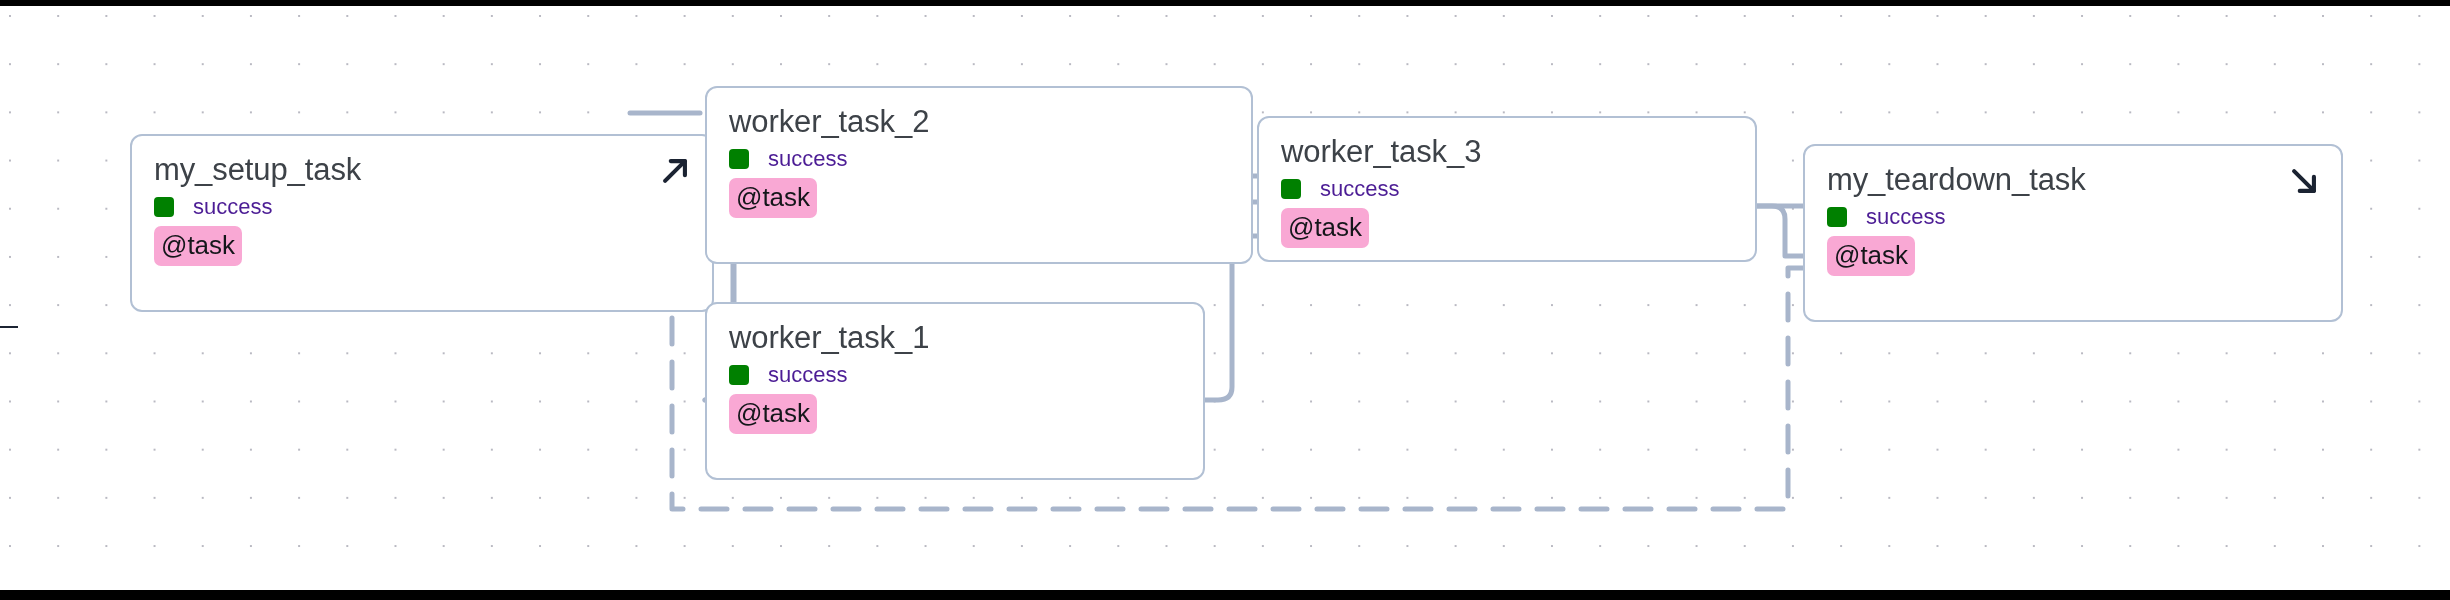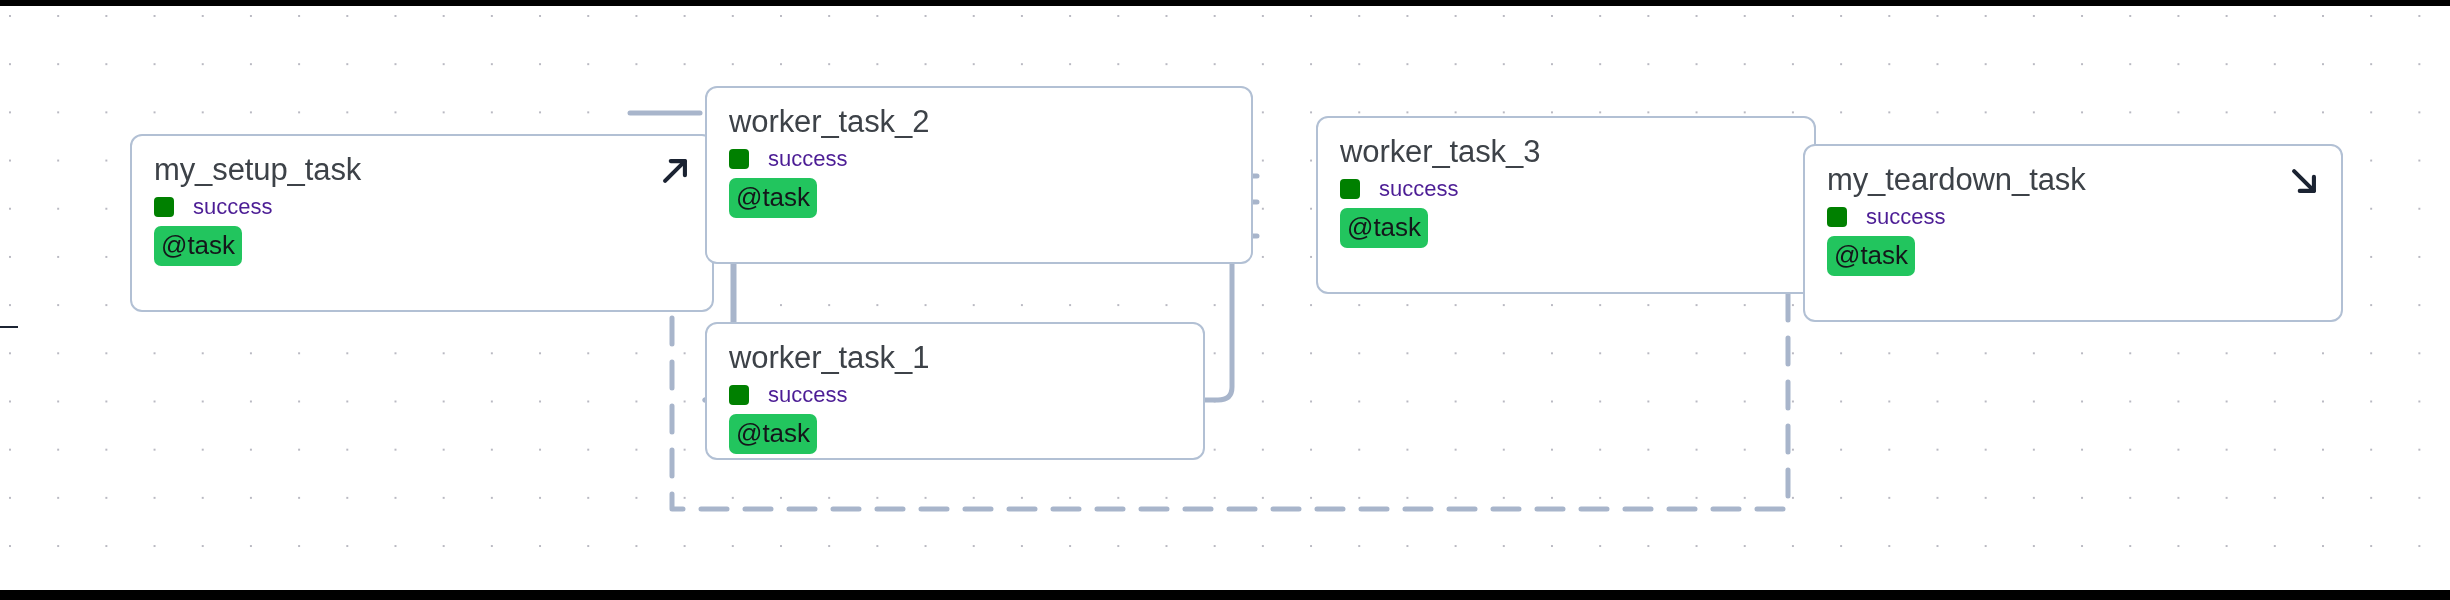--- a/index.html
+++ b/index.html
@@ -101,21 +101,21 @@
     font-size: 22px;
     line-height: 1;
     color: #4c1d95;
     white-space: nowrap;
   }
   .node-badge-row {
     margin-top: 8px;
   }
   .node-badge {
     display: inline-block;
-    background: #22c55e;
+    background: #f9a8d4;
     color: #14161a;
     font-size: 26px;
     line-height: 1;
     padding: 6px 7px 8px 7px;
     border-radius: 7px;
     white-space: nowrap;
   }
   .node-corner-icon {
     position: absolute;
     top: 18px;
@@ -182,32 +182,32 @@
       <div class="node-title">worker_task_2</div>
       <div class="node-status-row">
         <span class="status-swatch"></span>
         <span class="status-text">success</span>
       </div>
       <div class="node-badge-row">
         <span class="node-badge">@task</span>
       </div>
     </div>
 
-    <div class="task-node" style="left:705px; top:316px; width:500px; height:138px;">
+    <div class="task-node" style="left:705px; top:296px; width:500px; height:178px;">
       <div class="node-title">worker_task_1</div>
       <div class="node-status-row">
         <span class="status-swatch"></span>
         <span class="status-text">success</span>
       </div>
       <div class="node-badge-row">
         <span class="node-badge">@task</span>
       </div>
     </div>
 
-    <div class="task-node" style="left:1316px; top:110px; width:500px; height:178px;">
+    <div class="task-node" style="left:1257px; top:110px; width:500px; height:146px;">
       <div class="node-title">worker_task_3</div>
       <div class="node-status-row">
         <span class="status-swatch"></span>
         <span class="status-text">success</span>
       </div>
       <div class="node-badge-row">
         <span class="node-badge">@task</span>
       </div>
     </div>
 

